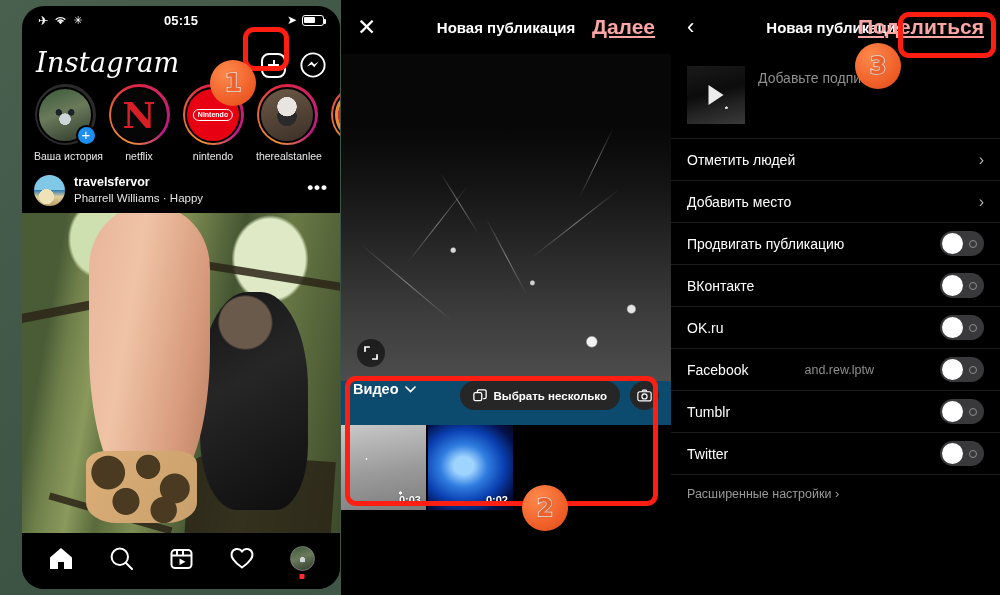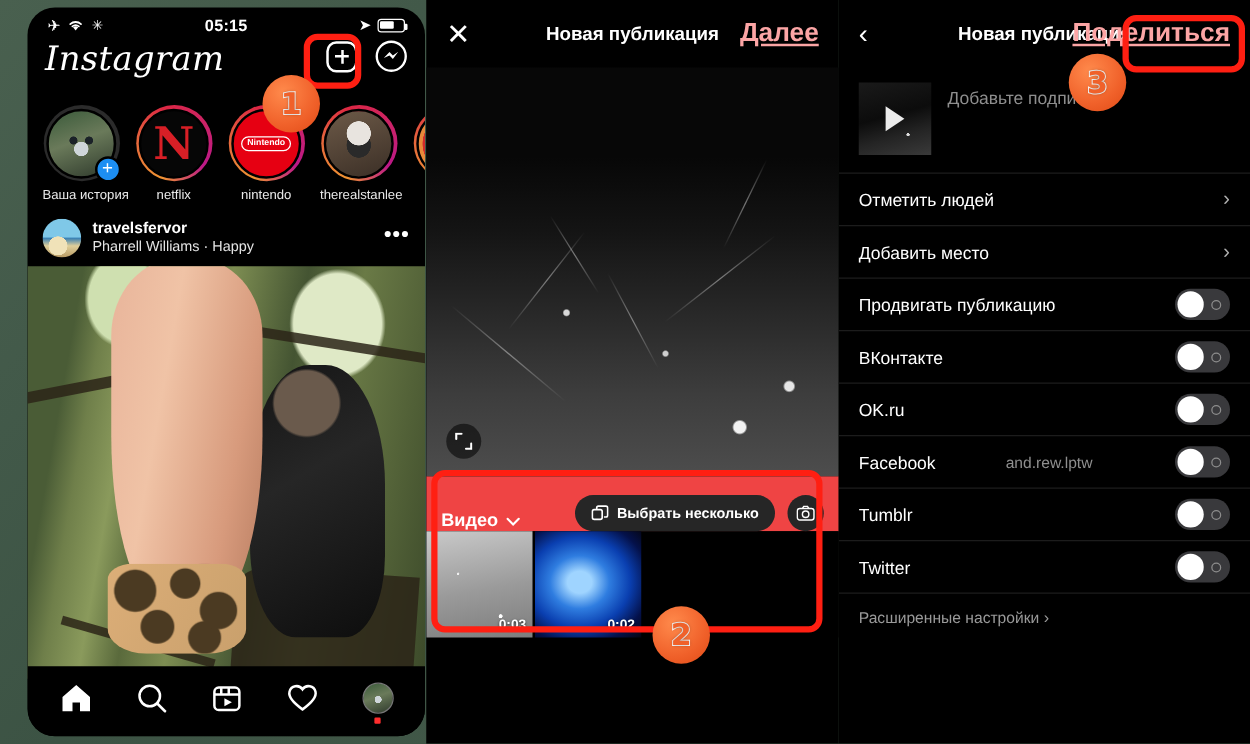--- a/index.html
+++ b/index.html
@@ -34,21 +34,21 @@
              font-size:13px; font-weight:600; letter-spacing:.2px; }
   .sb-right{ margin-left:auto; display:flex; gap:5px; align-items:center; z-index:2;}
   .batt { width:22px; height:11px; border:1.4px solid #fff; border-radius:3px;
           position:relative; display:inline-block; }
   .batt::after{ content:""; position:absolute; left:1.3px; top:1.3px; bottom:1.3px;
                 width:11px; background:#fff; border-radius:1px;}
   .batt::before{ content:""; position:absolute; right:-3.4px; top:3px; width:2px;
                  height:5px; background:#fff; border-radius:0 1px 1px 0;}
 
   
-  .ig-header{ height:46px; display:flex; align-items:flex-start; padding:0 14px; }
+  .ig-header{ height:46px; display:flex; align-items:flex-end; padding:0 14px; }
   .ig-logo{ color:#fff; font-family:"DejaVu Serif", serif; font-size:27px;
             font-style:italic; font-weight:400; letter-spacing:.3px; }
   .ig-head-icons{ margin-left:auto; display:flex; gap:14px; align-items:center; }
   .ic-plus{ width:25px;height:25px;border:2px solid #fff;border-radius:8px;
             position:relative;}
   .ic-plus::before,.ic-plus::after{content:"";position:absolute;background:#fff;}
   .ic-plus::before{left:50%;top:5px;bottom:5px;width:2px;transform:translateX(-50%);}
   .ic-plus::after{top:50%;left:5px;right:5px;height:2px;transform:translateY(-50%);}
 
   
@@ -146,22 +146,22 @@
       radial-gradient(circle at 88% 78%,#e6e6e6 0 .9%,transparent 1.3%),
       radial-gradient(circle at 34% 60%,#d8d8d8 0 .7%,transparent 1.1%),
       radial-gradient(circle at 58% 70%,#cfcfcf 0 .6%,transparent 1%),
       linear-gradient(180deg,#070707 0 22%,#141414 40%,#2a2a2a 62%,#3d3d3d 80%,#4d4d4d 100%);}
   .pv-streak{ position:absolute; background:linear-gradient(90deg,transparent,#c8c8c8,transparent);
     height:1.4px; opacity:.55; transform-origin:left center;}
   .expand-btn{ position:absolute; left:16px; bottom:14px; width:28px;height:28px;
     border-radius:50%; background:rgba(0,0,0,.55); display:flex; align-items:center;
     justify-content:center;}
 
-  .gal-bar{ height:44px; display:flex; align-items:flex-end; padding:0 12px; gap:10px;
-            background:#ef4444;}
+  .gal-bar{ height:44px; display:flex; align-items:flex-start; padding:0 12px; gap:10px;
+            background:#0c4a6e;}
   .gal-label{ color:#fff; font-size:14.5px; font-weight:700; display:flex;
               align-items:center; gap:6px;}
   .pill{ margin-left:auto; display:flex; align-items:center; gap:7px; height:29px;
     padding:0 13px; border-radius:15px; background:#262626; color:#fff;
     font-size:11.5px; font-weight:600;}
   .cam-btn{ width:29px;height:29px;border-radius:50%;background:#262626;
     display:flex;align-items:center;justify-content:center;}
 
   .grid{ display:flex; gap:2px; background:#000; }
   .cell{ width:85px; height:85px; position:relative; overflow:hidden; }

